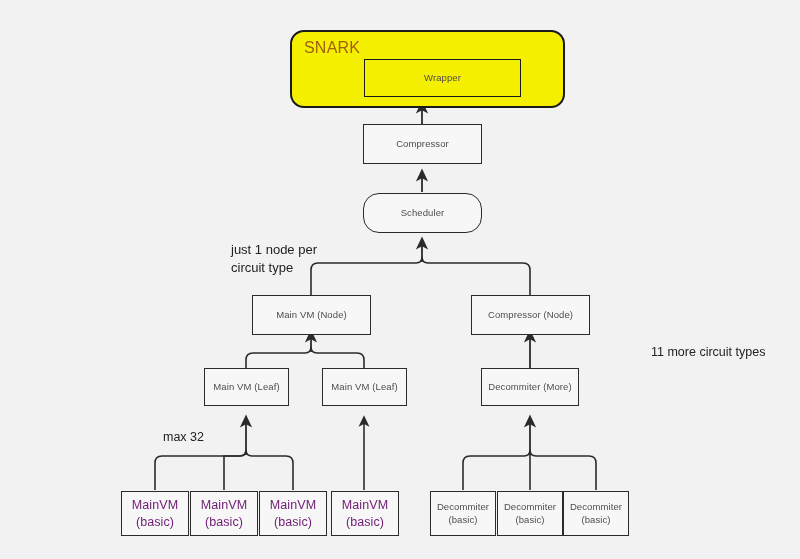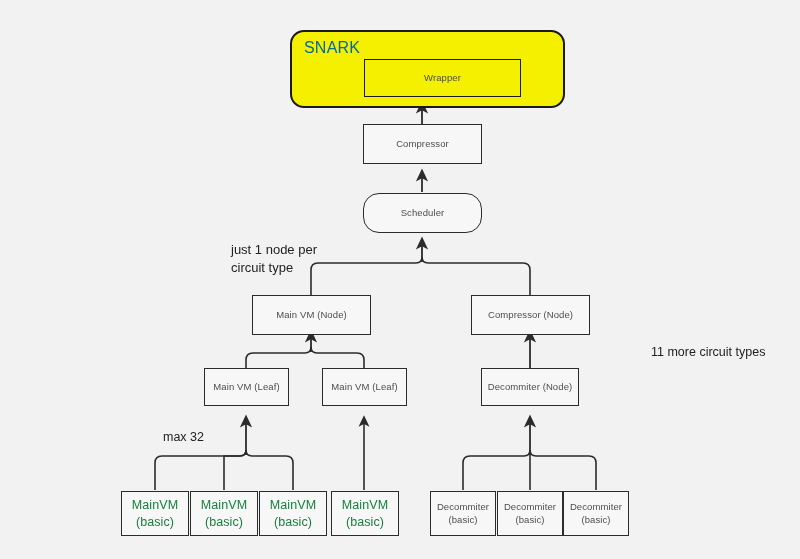--- a/index.html
+++ b/index.html
@@ -45,30 +45,30 @@
     background: #f5f000;
     border: 2px solid #1a1a1a;
     border-radius: 14px;
     display: block;
   }
   .snark-label {
     position: absolute;
     left: 12px;
     top: 6px;
     font-size: 16px;
-    color: #0369a1;
+    color: #a16207;
     letter-spacing: 0.2px;
   }
   .node.wrapper {
     background: #f5f000;
     border: 1.8px solid #1a1a1a;
   }
   .node.basic-vm {
     font-size: 12.5px;
-    color: #15803d;
+    color: #701a75;
     line-height: 1.3;
   }
   .node.basic-dec {
     font-size: 9.5px;
     color: #4d4d4d;
     line-height: 1.35;
   }
   .annot {
     position: absolute;
     color: #222;
@@ -144,21 +144,21 @@
 
   <div class="node" style="left:204px; top:368px; width:85px; height:38px;">
     <span>Main VM (Leaf)</span>
   </div>
 
   <div class="node" style="left:322px; top:368px; width:85px; height:38px;">
     <span>Main VM (Leaf)</span>
   </div>
 
   <div class="node" style="left:481px; top:368px; width:98px; height:38px;">
-    <span>Decommiter (Node)</span>
+    <span>Decommiter (More)</span>
   </div>
 
   <div class="node basic-vm" style="left:121px; top:491px; width:68px; height:45px;">
     <span style="white-space:pre-line;">MainVM
 (basic)</span>
   </div>
   <div class="node basic-vm" style="left:190px; top:491px; width:68px; height:45px;">
     <span style="white-space:pre-line;">MainVM
 (basic)</span>
   </div>

